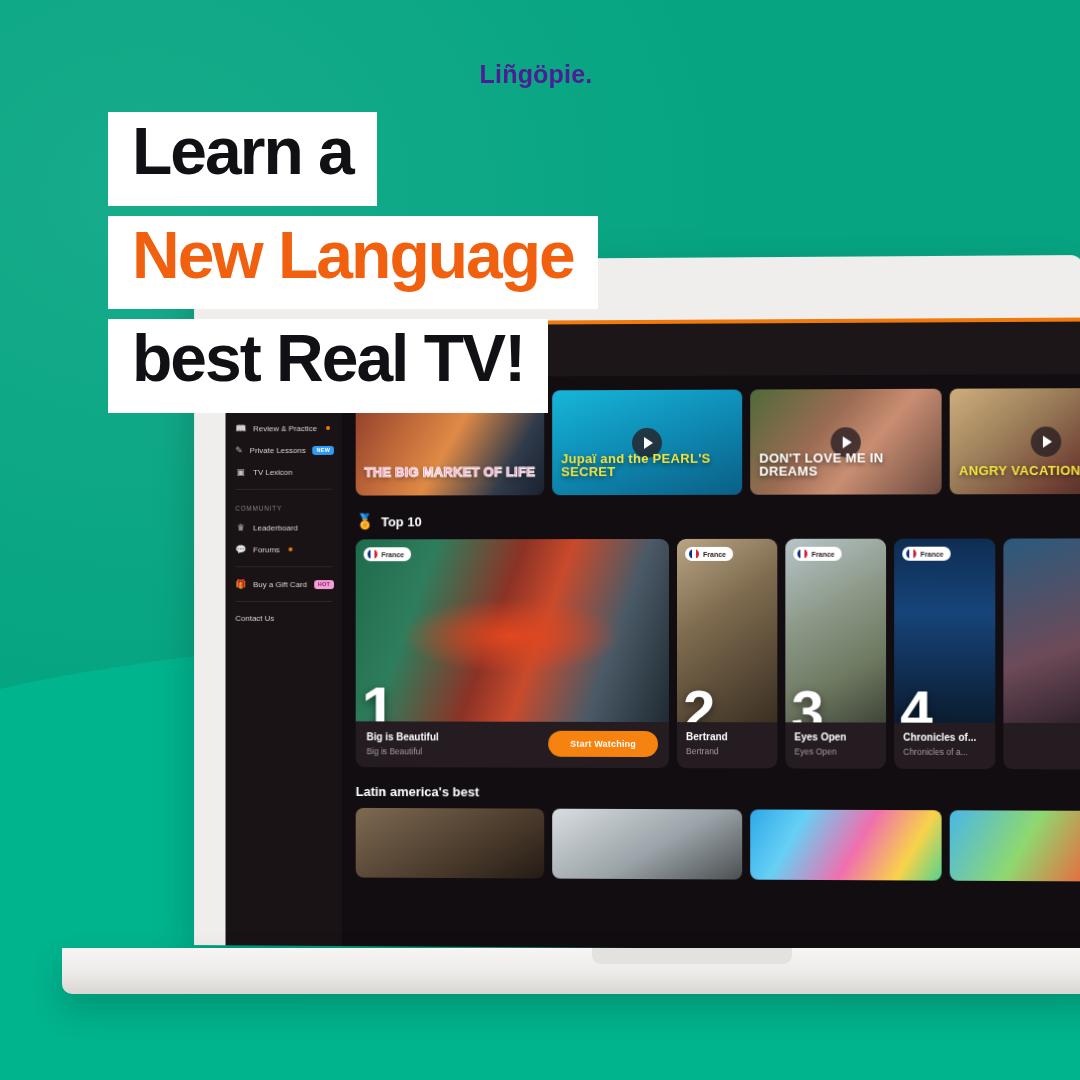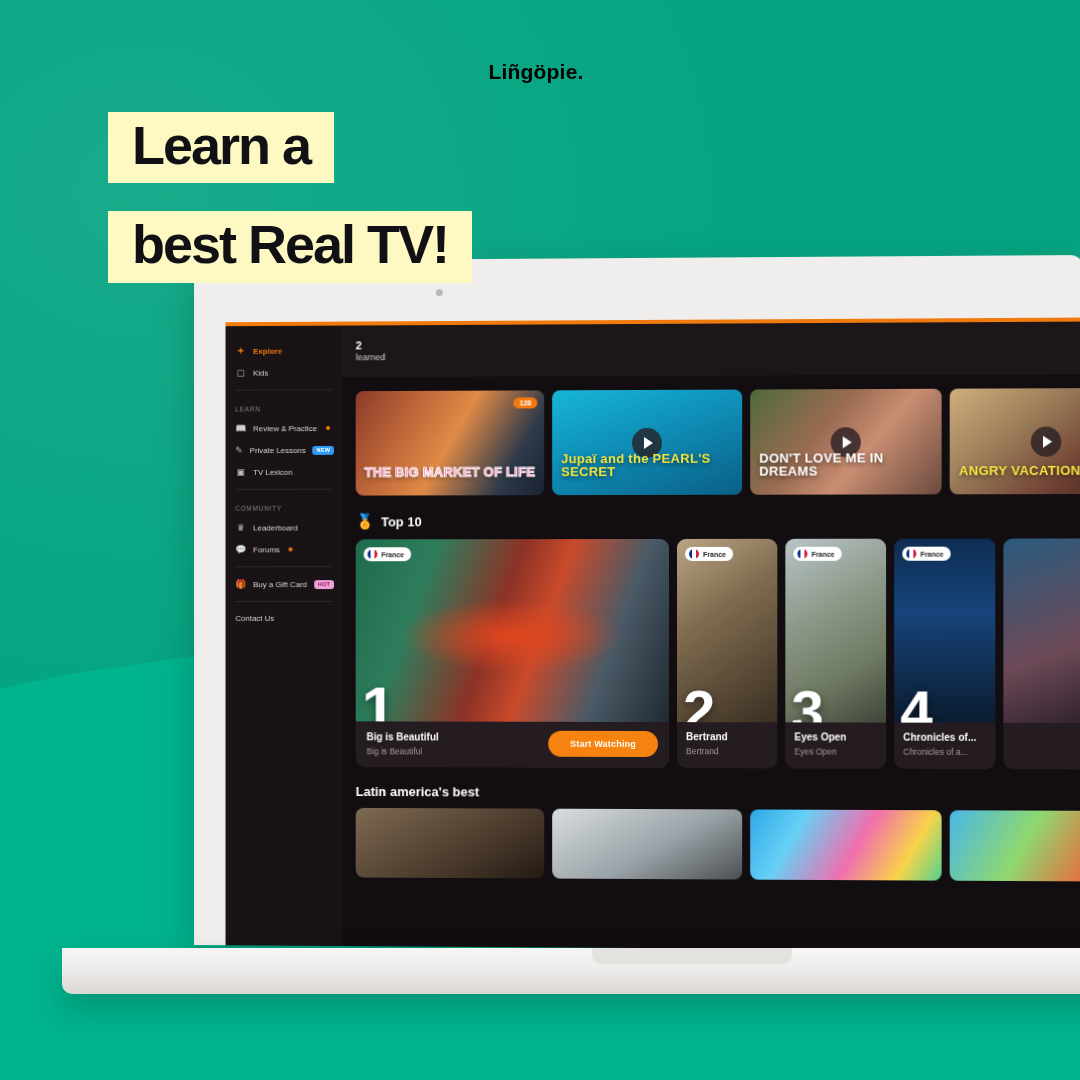--- a/index.html
+++ b/index.html
@@ -18,21 +18,21 @@
     transform:rotate(-2.2deg);
   }
   .bg-glow{
     position:absolute; left:-20%; top:-25%; width:95%; height:95%;
     background:radial-gradient(ellipse at 35% 45%, rgba(255,255,255,.07), rgba(255,255,255,0) 62%);
   }
 
   
   .logo{
     position:absolute; top:60px; left:0; right:8px; text-align:center;
-    color:#000000; font-size:21px; font-weight:bold; letter-spacing:.2px;
+    color:#4c1d95; font-size:25px; font-weight:bold; letter-spacing:.2px;
     z-index:40;
   }
 
   
   .laptop{ position:absolute; left:190px; top:258px; width:1010px; height:700px; z-index:10; }
   .lid{
     position:absolute; left:0; top:0; width:890px; height:690px;
     background:#efeeec; border-radius:13px 13px 0 0;
     box-shadow:0 14px 42px rgba(0,40,30,.26);
     transform:perspective(1800px) rotateY(-2deg);
@@ -170,22 +170,22 @@
   .title-pink{ color:#ff5fa8; -webkit-text-stroke:1px #fff; }
   .title-yellow{ color:#f2e23c; }
   .title-white{ color:#fff; }
 
   .bottom-rail{ margin-top:9px; display:flex; gap:8px; }
   .btile{ flex:0 0 auto; width:190px; height:70px; border-radius:8px; overflow:hidden; position:relative; }
 
   
   .headline{ position:absolute; left:108px; top:112px; z-index:60; }
   .hl{
-    display:inline-block; background:#fef9c3; padding:8px 24px 12px;
-    font-size:54px; line-height:.95; font-weight:bold; letter-spacing:-2px;
+    display:inline-block; background:#ffffff; padding:8px 24px 23px;
+    font-size:66px; line-height:.95; font-weight:bold; letter-spacing:-2px;
     white-space:nowrap; margin-bottom:10px;
   }
   .hl-1{ color:#111014; }
   .hl-2{ color:#f0600f; }
   .hl-3{ color:#111014; }
 </style>
 </head>
 <body>
 
 <div class="bg-base"></div>
@@ -412,15 +412,15 @@
     </div>
   </div>
 
   <div class="base">
     <div class="base-notch"></div>
   </div>
 </div>
 
 <div class="headline">
   <div class="hl hl-1">Learn a</div><br>
-  <br>
+  <div class="hl hl-2">New Language</div><br>
   <div class="hl hl-3">best Real TV!</div>
 </div>
 
 </body></html>

